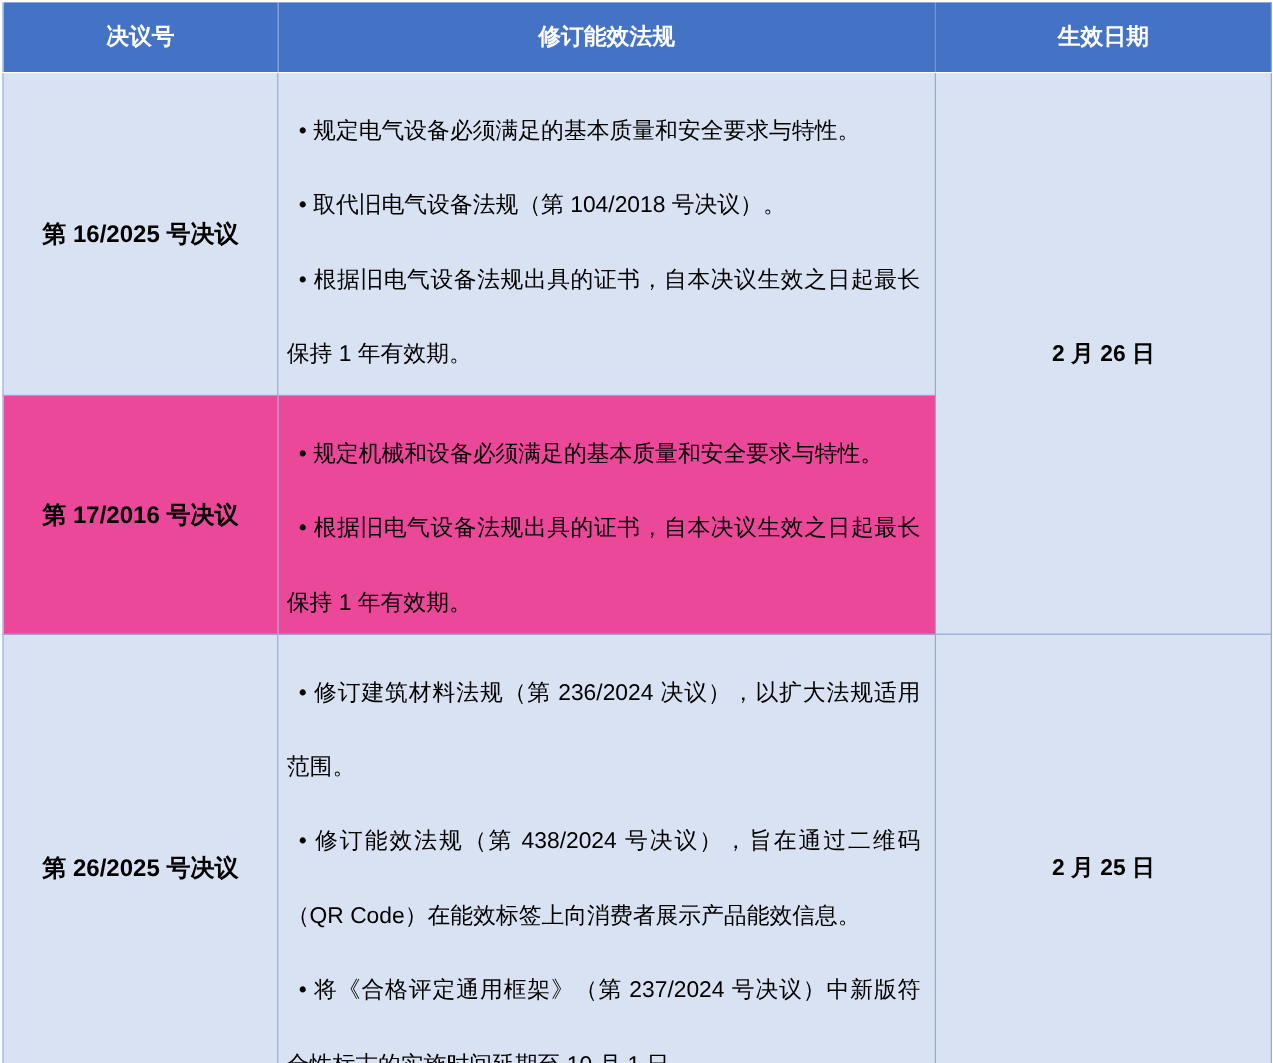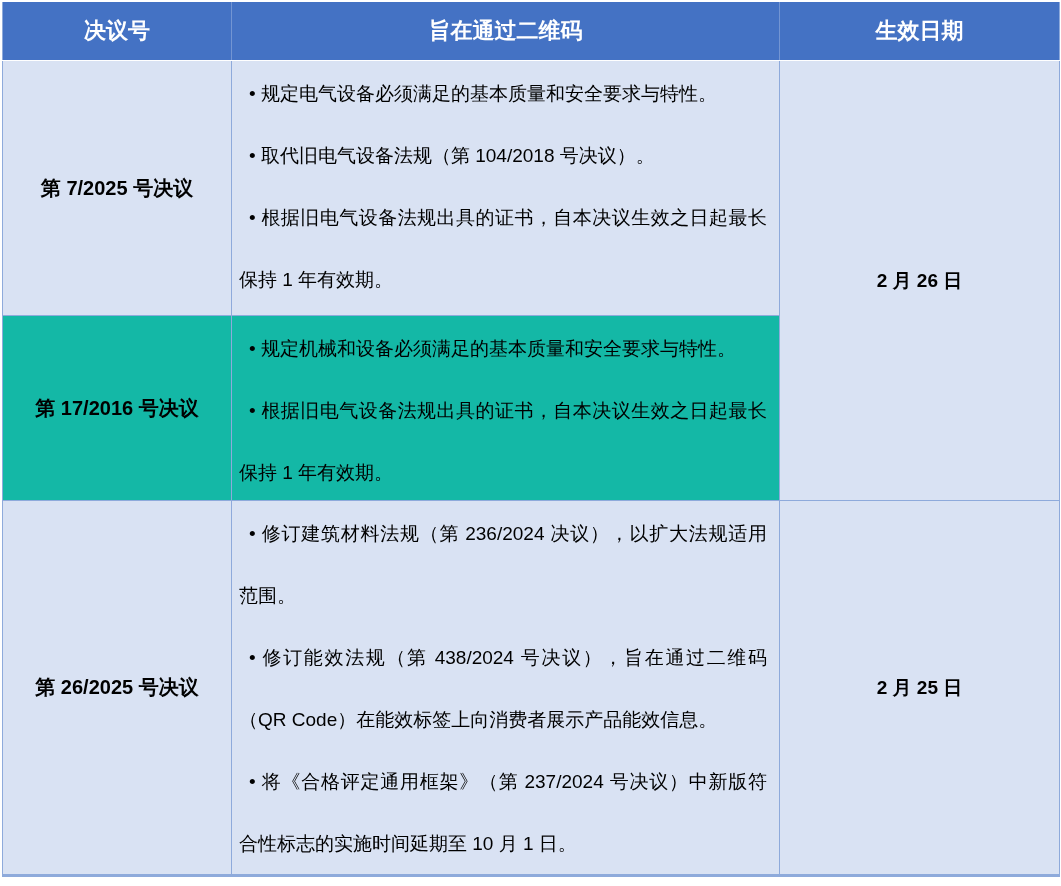--- a/index.html
+++ b/index.html
@@ -25,52 +25,52 @@
     border-bottom: 3px solid #8EAADB;
   }
   col.c1 { width: 229px; }
   col.c2 { width: 548px; }
   col.c3 { width: 280px; }
 
   th {
     background: #4472C4;
     color: #FFFFFF;
     font-weight: bold;
-    font-size: 22px;
+    font-size: 19px;
     height: 58px;
     text-align: center;
     vertical-align: middle;
     border-right: 1px solid rgba(255,255,255,0.25);
     border-bottom: 1px solid #FFFFFF;
     padding: 0;
   }
   th:last-child { border-right: none; text-align: center; }
 
   td {
     border: 1px solid #8EAADB;
     padding: 0;
     vertical-align: middle;
     font-size: 19px;
   }
   tr.band td { background: #D9E2F3; }
-  tr.plain td { background: #14b8a6; margin-top: 28px; }
+  tr.plain td { background: #ec4899; margin-top: 28px; }
   td.date-cell { background: #D9E2F3; }
 
   td.id-cell {
     text-align: center;
     font-weight: bold;
     font-size: 20px;
   }
   td.date-cell {
     text-align: center;
     font-weight: bold;
   }
   td.content-cell {
     vertical-align: top;
-    padding: 2px 12px 0 7px;
+    padding: 18px 12px 0 7px;
   }
   .content-inner { overflow: hidden; }
   .h-r1 { height: 250px; }
   .h-r2 { height: 180px; }
   .h-r3 { height: 370px; }
   .content-cell p {
     margin: 0;
     line-height: 62px;
     font-size: 19px;
     text-indent: 10px;
@@ -86,27 +86,27 @@
 <div class="page">
   <table class="res-table">
     <colgroup>
       <col class="c1">
         <col class="c2">
         <col class="c3">
     </colgroup>
     <thead>
       <tr>
         <th>决议号</th>
-        <th>旨在通过二维码</th>
+        <th>修订能效法规</th>
         <th>生效日期</th>
       </tr>
     </thead>
     <tbody>
       <tr class="band row-1">
-        <td class="id-cell">第 7/2025 号决议</td>
+        <td class="id-cell">第 16/2025 号决议</td>
         <td class="content-cell">
           <div class="content-inner h-r1">
             <p>• 规定电气设备必须满足的基本质量和安全要求与特性。</p>
             <p>• 取代旧电气设备法规（第 104/2018 号决议）。</p>
             <p>• 根据旧电气设备法规出具的证书，自本决议生效之日起最长保持 1 年有效期。</p>
           </div>
         </td>
         <td class="date-cell" rowspan="2">2 月 26 日</td>
       </tr>
       <tr class="plain row-2">

